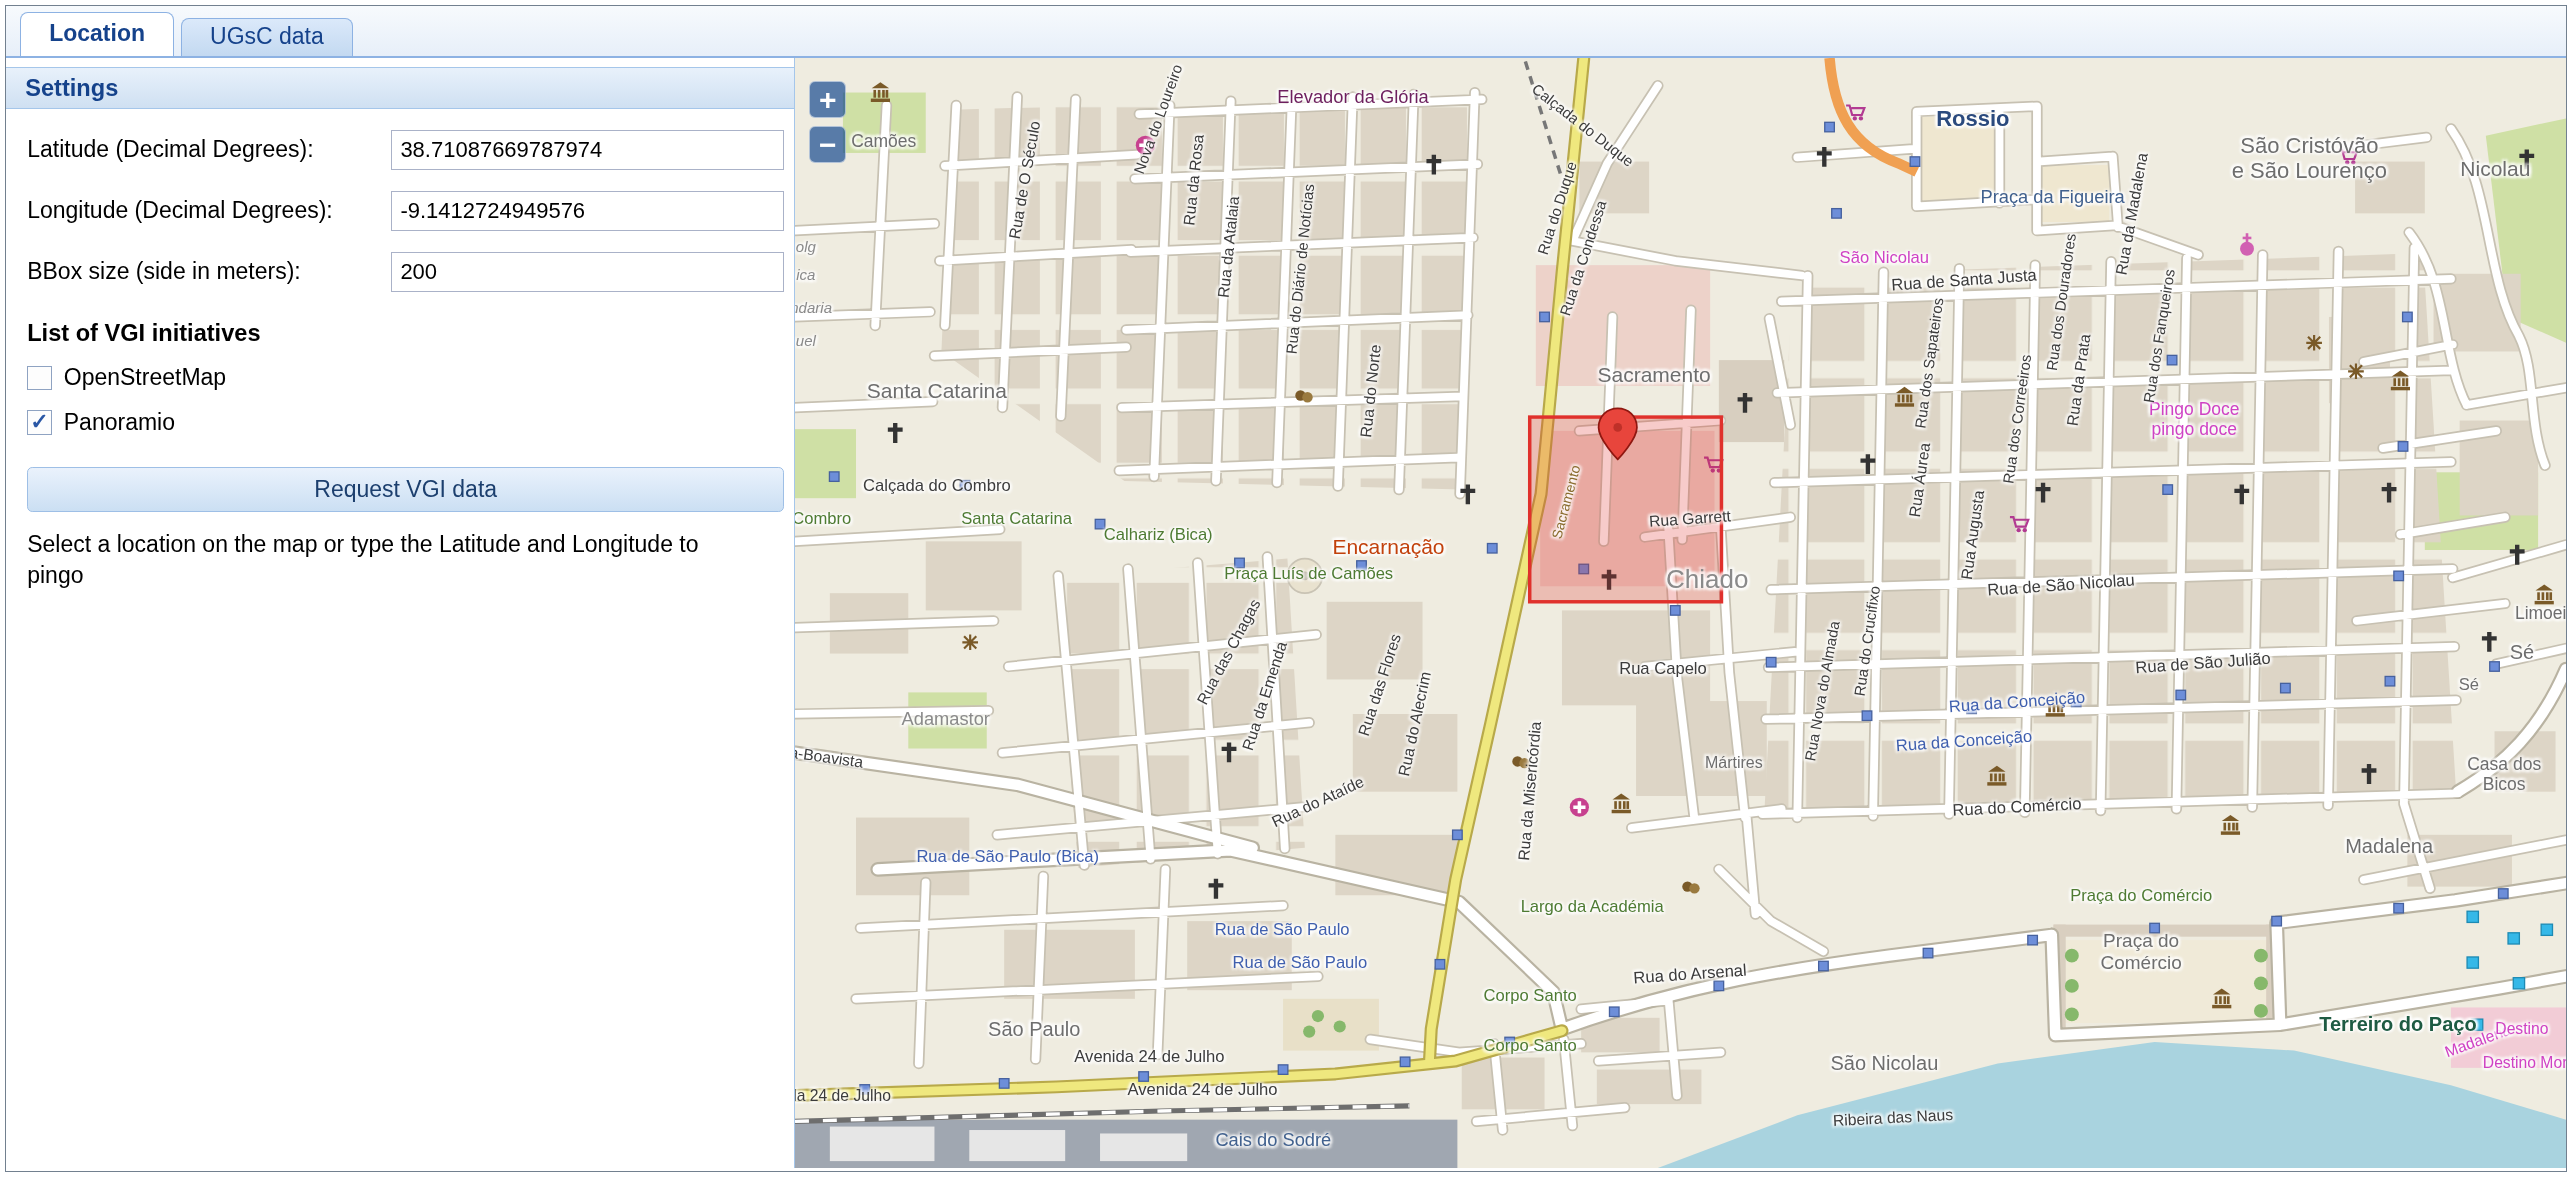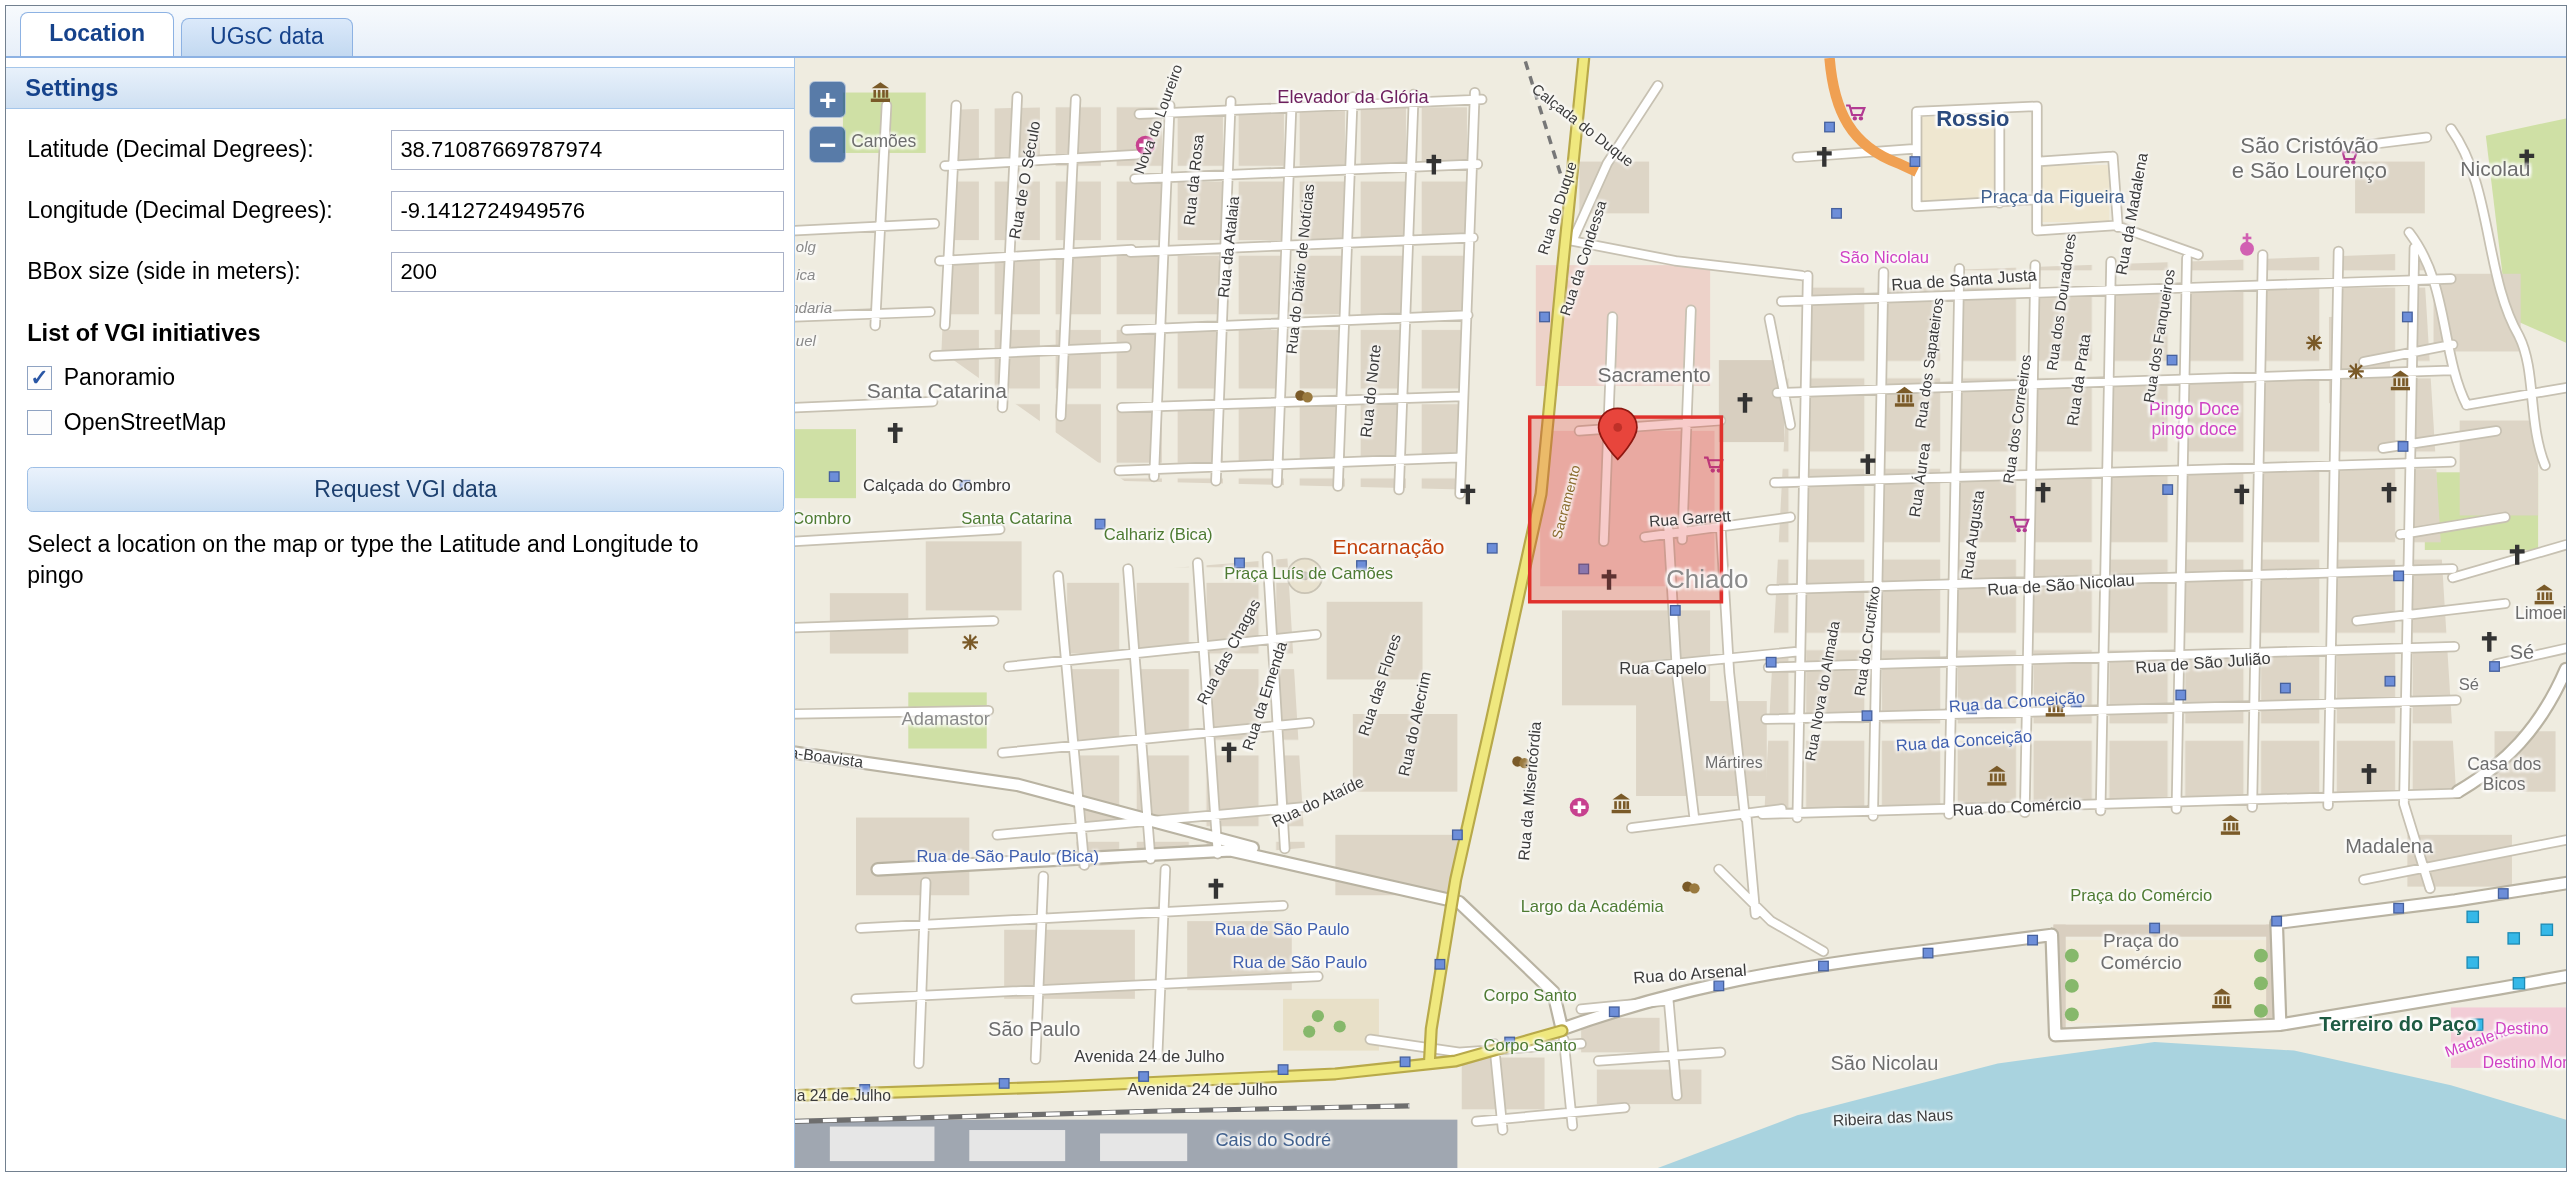--- a/index.html
+++ b/index.html
@@ -53,26 +53,26 @@
         <input type="text" value="-9.1412724949576" style="">
       </div>
       <div class="form-row">
         <label>BBox size (side in meters):</label>
         <input type="text" value="200" style="">
       </div>
 
       <div class="vgi-title">List of VGI initiatives</div>
 
       <div class="check-row">
+        <span class="checkbox"></span>
+        <span class="lbl">OpenStreetMap</span>
+      </div>
+      <div class="check-row">
         <span class="checkbox checked"></span>
         <span class="lbl">Panoramio</span>
-      </div>
-      <div class="check-row">
-        <span class="checkbox"></span>
-        <span class="lbl">OpenStreetMap</span>
       </div>
 
       <button class="request-btn">Request VGI data</button>
 
       <div class="helper">Select a location on the map or type the Latitude and Longitude to pingo</div>
     </div>
 
     <div class="map-panel">
       <svg viewBox="0 0 2032 1286" preserveAspectRatio="none">
         <defs>

